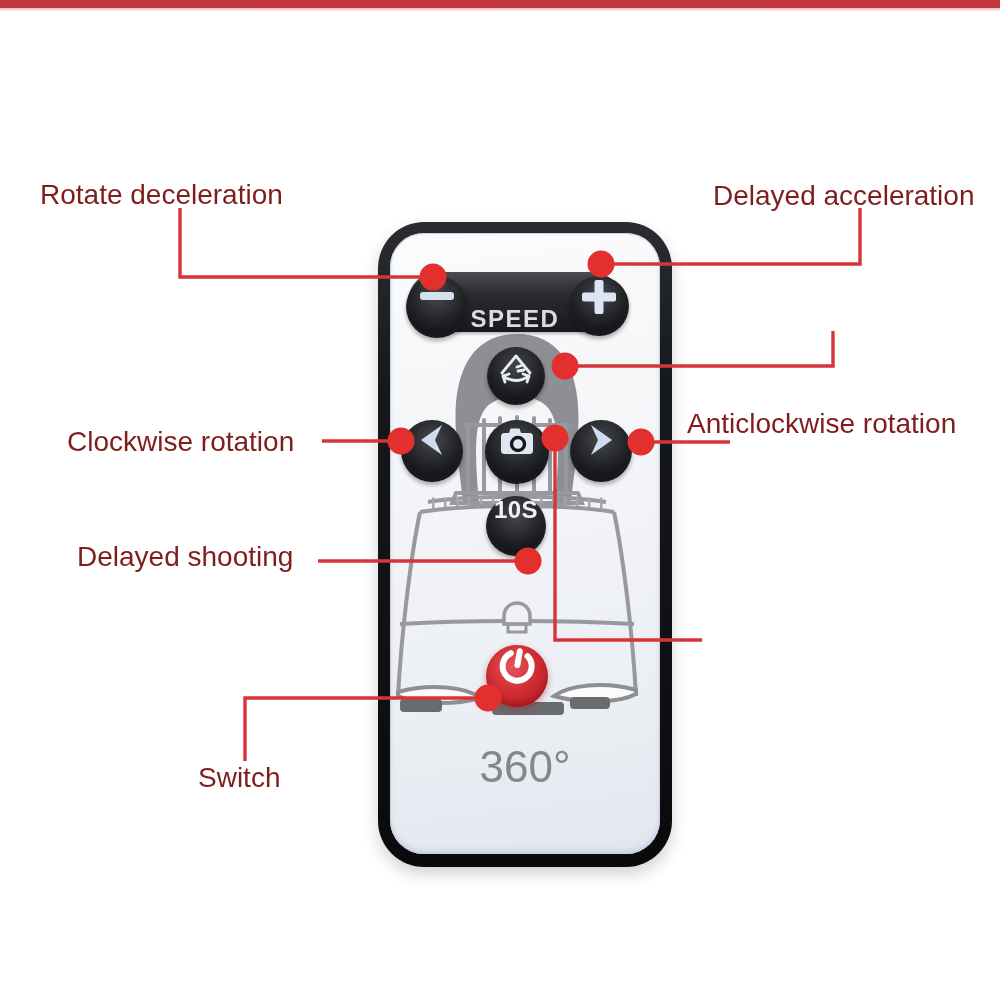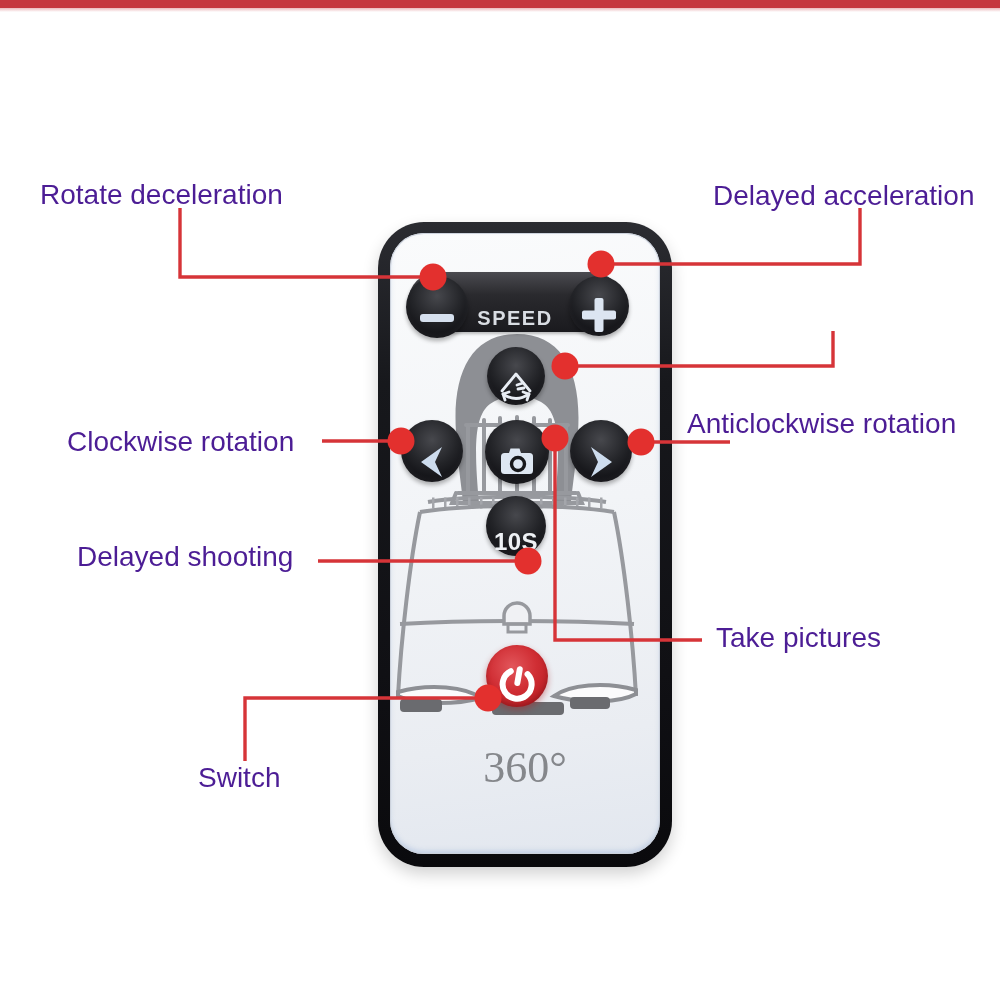--- a/index.html
+++ b/index.html
@@ -23,48 +23,48 @@
     box-shadow:inset 0 0 0 1px #ccd2dc, inset 0 -3px 5px rgba(130,160,210,.35);
   }
   .print{position:absolute;left:0;top:0;width:294px;height:645px;pointer-events:none;}
 
   .speed-bar{
     position:absolute;left:30px;top:50px;width:214px;height:60px;border-radius:30px;
     background:linear-gradient(180deg,#4b4b50 0%,#2a2a2e 38%,#1a1a1e 100%);
     display:flex;align-items:center;justify-content:center;
     box-shadow:0 2px 3px rgba(0,0,0,.25);
   }
-  .speed-text{font-size:20px;font-weight:700;letter-spacing:1.5px;color:#d9dde3;margin-top:33px;}
+  .speed-text{font-size:24px;font-weight:700;letter-spacing:1.5px;color:#d9dde3;margin-top:33px;}
 
   .btn{
     position:absolute;border-radius:50%;
     background:radial-gradient(circle at 50% 32%,#47484d 0%,#232428 48%,#0f0f13 80%);
     box-shadow:0 3px 4px rgba(0,0,0,.3), inset 0 -3px 5px rgba(255,255,255,.05);
-    display:flex;align-items:flex-end;justify-content:center;
+    display:flex;align-items:flex-start;justify-content:center;
   }
   .btn-minus{left:28px;top:54px;width:62px;height:62px;}
   .btn-plus{left:191px;top:54px;width:60px;height:60px;}
   .btn-swing{left:109px;top:125px;width:58px;height:58px;}
   .btn-left{left:23px;top:198px;width:62px;height:62px;}
   .btn-camera{left:107px;top:198px;width:64px;height:64px;}
   .btn-right{left:192px;top:198px;width:62px;height:62px;}
   .btn-10s{left:108px;top:274px;width:60px;height:60px;color:#eef1f5;font-size:24px;font-weight:700;letter-spacing:.5px;}
   .btn-power{
     left:108px;top:423px;width:62px;height:62px;
     background:radial-gradient(circle at 42% 35%,#e2565b 0%,#d02e34 45%,#b4191f 88%);
     box-shadow:0 3px 6px rgba(170,35,40,.45), inset 0 -3px 5px rgba(0,0,0,.18);
   }
   .brand{position:absolute;left:0;right:0;top:520px;text-align:center;
-    font-size:44px;color:#85878b;font-family:Liberation Serif, serif;}
+    font-size:44px;color:#85878b;}
 
   
   .callouts{position:absolute;left:0;top:0;width:1000px;height:1000px;pointer-events:none;}
   .callouts polyline{fill:none;stroke:#d63438;stroke-width:3.4px;}
   .callouts circle{fill:#e3302e;}
-  .callout-label{position:absolute;font-size:28px;line-height:1.1;color:#4c1d95;white-space:nowrap;}
+  .callout-label{position:absolute;font-size:28px;line-height:1.1;color:#7f1d1d;white-space:nowrap;}
 </style>
 </head>
 <body>
 
 <div class="canvas">
   <div class="top-bar"></div>
 
   <div class="remote">
     <div class="face"></div>
 
@@ -185,15 +185,14 @@
     <circle cx="555" cy="438" r="13.5"></circle>
     <circle cx="528" cy="561" r="13.5"></circle>
     <circle cx="488" cy="698" r="13.5"></circle>
   </svg>
 
   <div class="callout-label" style="left:40px;top:180px">Rotate deceleration</div>
   <div class="callout-label" style="left:713px;top:181px">Delayed acceleration</div>
   <div class="callout-label" style="left:67px;top:427px">Clockwise rotation</div>
   <div class="callout-label" style="left:77px;top:542px">Delayed shooting</div>
   <div class="callout-label" style="left:687px;top:409px">Anticlockwise rotation</div>
-  <div class="callout-label" style="left:716px;top:623px">Take pictures</div>
   <div class="callout-label" style="left:198px;top:763px">Switch</div>
 </div>
 
 </body></html>

